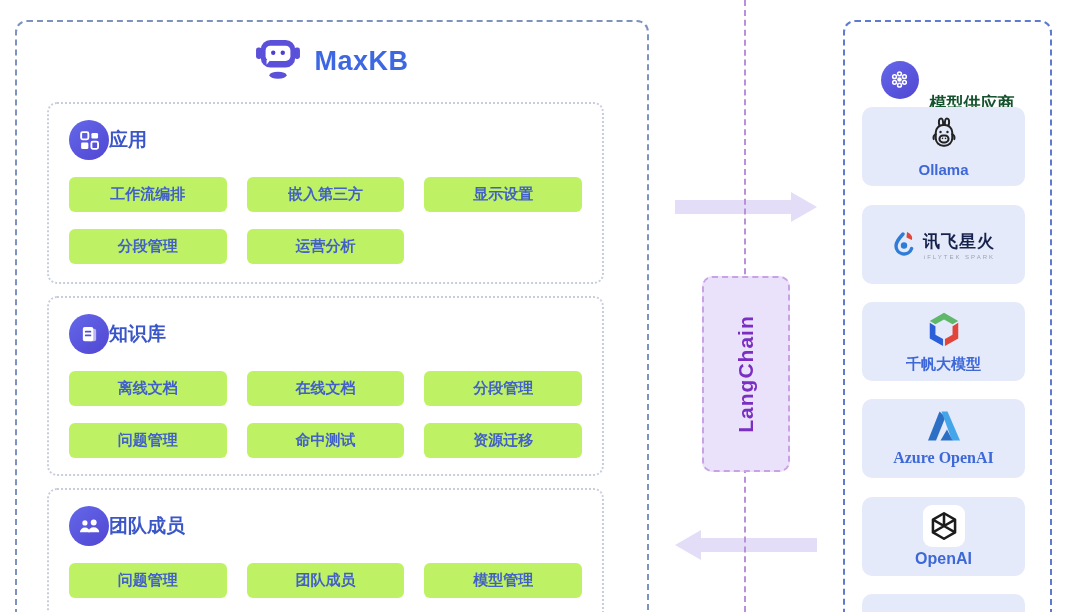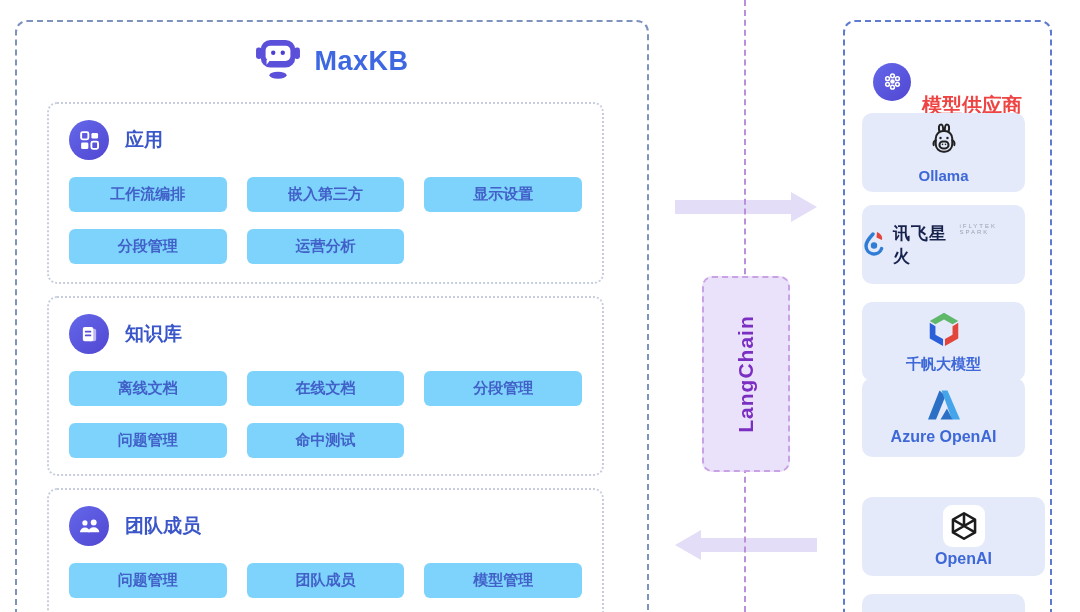--- a/index.html
+++ b/index.html
@@ -11,27 +11,27 @@
               border:2px dashed #7E92BE;border-radius:12px;}
   .maxkb-header{position:absolute;top:16px;left:0;width:100%;display:flex;
                 justify-content:center;align-items:center;gap:13px;}
   .maxkb-title{font-size:27px;font-weight:bold;color:#3E68E2;letter-spacing:.5px;}
 
   .sec{position:absolute;left:30px;width:553px;border:2px dotted #C7CDDC;
        border-radius:10px;background:#fff;}
   .sec-apps{top:80px;height:178px;}
   .sec-kb{top:274px;height:176px;}
   .sec-sys{top:466px;height:192px;}
-  .sec-head{display:flex;align-items:center;gap:16px;padding:16px 0 0 20px;}
+  .sec-head{display:flex;align-items:center;padding:16px 0 0 20px;}
   .circ{width:40px;height:40px;border-radius:50%;flex:0 0 40px;
         background:linear-gradient(140deg,#6468EA,#5146D2);
         display:flex;align-items:center;justify-content:center;}
   .sec-title{font-size:19px;font-weight:bold;color:#3A56C8;}
   .btn-grid{display:grid;grid-template-columns:repeat(3,1fr);gap:17px 20px;margin:17px 20px 0;}
-  .pill{height:35px;background:#7dd3fc;border-radius:6px;color:#4160C8;font-weight:bold;
+  .pill{height:35px;background:#bef264;border-radius:6px;color:#4160C8;font-weight:bold;
         font-size:15px;display:flex;align-items:center;justify-content:center;white-space:nowrap;}
 
   
   .vline{position:absolute;left:744px;top:0;height:612px;width:0;
          border-left:2px dashed #BA90DA;z-index:2;}
   .arrow{position:absolute;width:142px;height:30px;z-index:1;}
   .arrow-right{left:675px;top:192px;}
   .arrow-left{left:675px;top:530px;}
   .shaft{position:absolute;top:8px;height:14px;background:#E4DDF8;}
   .arrow-right .shaft{left:0;width:116px;}
@@ -49,29 +49,29 @@
                   white-space:nowrap;letter-spacing:1px;}
 
   
   .panel-right{position:absolute;left:843px;top:20px;width:205px;height:640px;
                border:2px dashed #5E7BD0;border-radius:12px;}
   .prov-header{position:absolute;top:22px;left:0;width:100%;display:flex;
                justify-content:center;align-items:center;gap:11px;}
   .circ-sm{width:38px;height:38px;border-radius:50%;flex:0 0 38px;
            background:linear-gradient(140deg,#6468EA,#5146D2);
            display:flex;align-items:center;justify-content:center;}
-  .prov-title{font-size:20px;font-weight:bold;color:#ef4444;margin-top:48px;}
+  .prov-title{font-size:17px;font-weight:bold;color:#14532d;margin-top:48px;}
   .card{position:absolute;left:17px;width:163px;height:79px;background:#E4EAF9;
         border-radius:10px;display:flex;flex-direction:column;align-items:center;
         justify-content:center;gap:3px;}
-  .card-1{top:91px;}.card-2{top:183px;}.card-3{top:280px;text-align:right;}
-  .card-4{top:356px;}.card-5{top:475px;padding-left:20px;}.card-6{top:572px;height:68px;}
+  .card-1{top:85px;}.card-2{top:183px;}.card-3{top:280px;text-align:right;}
+  .card-4{top:377px;font-family:Liberation Serif, serif;}.card-5{top:475px;}.card-6{top:572px;height:68px;}
   .card-label{font-size:15px;font-weight:bold;color:#3E68D8;}
   .spark-row{display:flex;align-items:center;gap:7px;}
-  .spark-col{display:flex;flex-direction:row;align-items:flex-start;}
+  .spark-col{display:flex;flex-direction:column;align-items:flex-end;}
   .spark-name{font-size:17px;font-weight:bold;color:#16224C;letter-spacing:1px;}
   .spark-sub{font-size:6px;color:#9AA3B5;letter-spacing:2px;margin-top:1px;}
   .openai-chip{width:42px;height:42px;background:#fff;border-radius:9px;
                display:flex;align-items:center;justify-content:center;}
 </style>
 </head>
 <body>
 
 <div class="canvas">
 
@@ -125,20 +125,21 @@
           </svg>
         </span>
         <span class="sec-title">知识库</span>
       </div>
       <div class="btn-grid">
         <div class="pill">离线文档</div>
         <div class="pill">在线文档</div>
         <div class="pill">分段管理</div>
         <div class="pill">问题管理</div>
         <div class="pill">命中测试</div>
+        <div class="pill">资源迁移</div>
       </div>
     </section>
 
     <section class="sec sec-sys">
       <div class="sec-head">
         <span class="circ">
           <svg width="21" height="16" viewBox="0 0 22 16">
             <circle cx="6.2" cy="4.8" r="2.7" fill="#fff"></circle>
             <path d="M1 14.5 a5.2 4.8 0 0 1 10.4 0 z" fill="#fff"></path>
             <circle cx="15.4" cy="4.3" r="3.1" fill="#fff"></circle>

